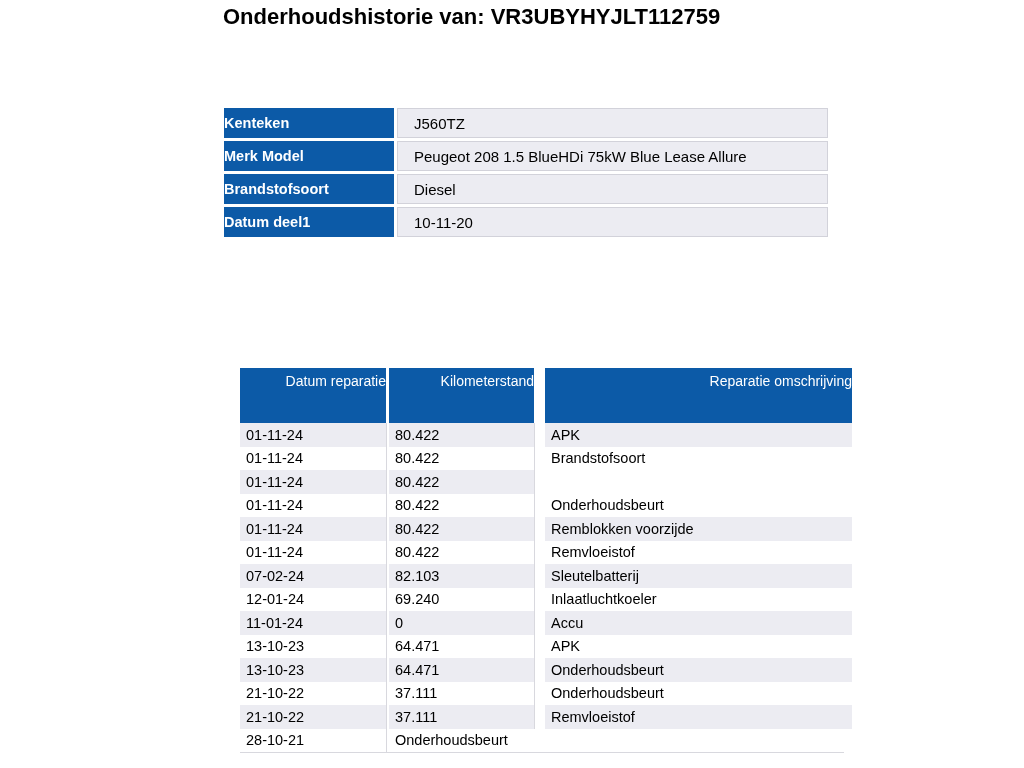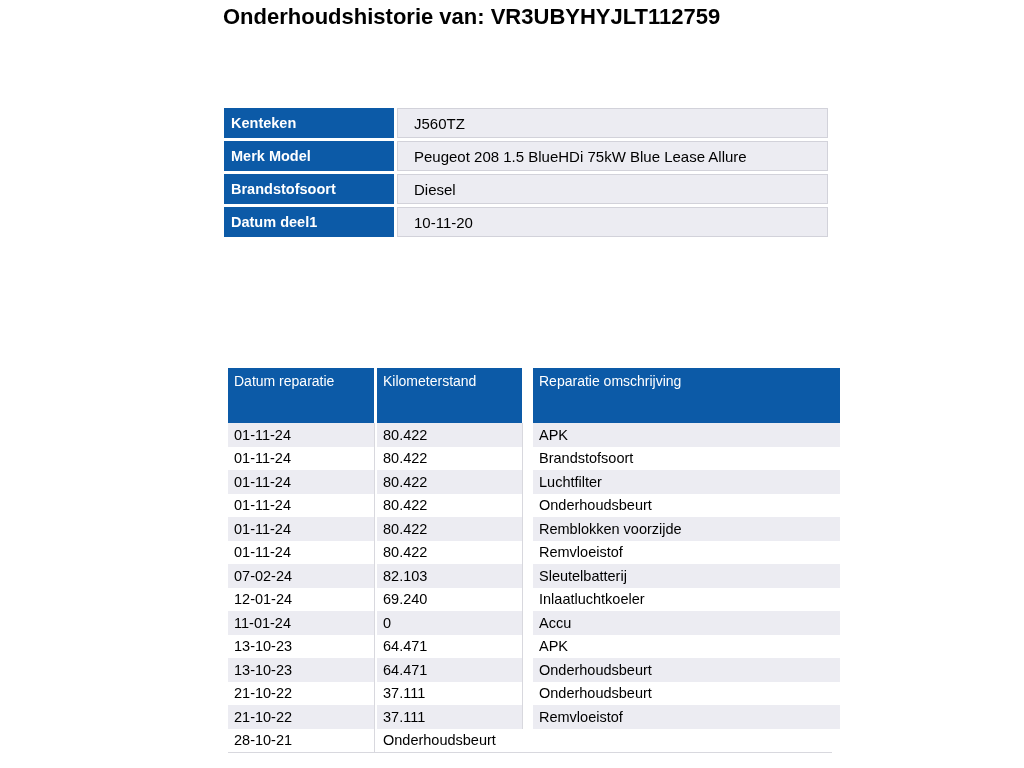--- a/index.html
+++ b/index.html
@@ -34,41 +34,41 @@
     margin-bottom: 3px;
   }
   .info-label {
     width: 170px;
     background: #0C5AA7;
     color: #ffffff;
     font-weight: bold;
     font-size: 14.5px;
     display: flex;
     align-items: center;
-    padding-left: 7px;
     margin-right: 3px;
     flex-shrink: 0;
   }
   .info-value {
     flex: 1;
     background: #ECECF2;
     border: 1px solid #d2d2da;
     font-size: 15px;
     display: flex;
     align-items: center;
     padding-left: 16px;
     white-space: nowrap;
     overflow: hidden;
   }
 
   
   .repair-table {
     position: absolute;
-    left: 228px; top: 368px;
+    left: 240px; top: 368px;
     width: 604px;
+    text-align: right;
   }
   .repair-header { display: flex; height: 55px; }
   .rh-cell {
     background: #0C5AA7;
     color: #ffffff;
     font-size: 14px;
     padding: 5px 0 0 6px;
     white-space: nowrap;
     overflow: hidden;
   }
@@ -128,21 +128,20 @@
           <div class="r-cell col3">APK</div>
         </div>
         <div class="repair-row row-plain">
           <div class="r-cell col1">01-11-24</div>
           <div class="r-cell col2">80.422</div>
           <div class="r-cell col3">Brandstofsoort</div>
         </div>
         <div class="repair-row row-alt">
           <div class="r-cell col1">01-11-24</div>
           <div class="r-cell col2">80.422</div>
-          <div class="r-cell col3">Luchtfilter</div>
         </div>
         <div class="repair-row row-plain">
           <div class="r-cell col1">01-11-24</div>
           <div class="r-cell col2">80.422</div>
           <div class="r-cell col3">Onderhoudsbeurt</div>
         </div>
         <div class="repair-row row-alt">
           <div class="r-cell col1">01-11-24</div>
           <div class="r-cell col2">80.422</div>
           <div class="r-cell col3">Remblokken voorzijde</div>

